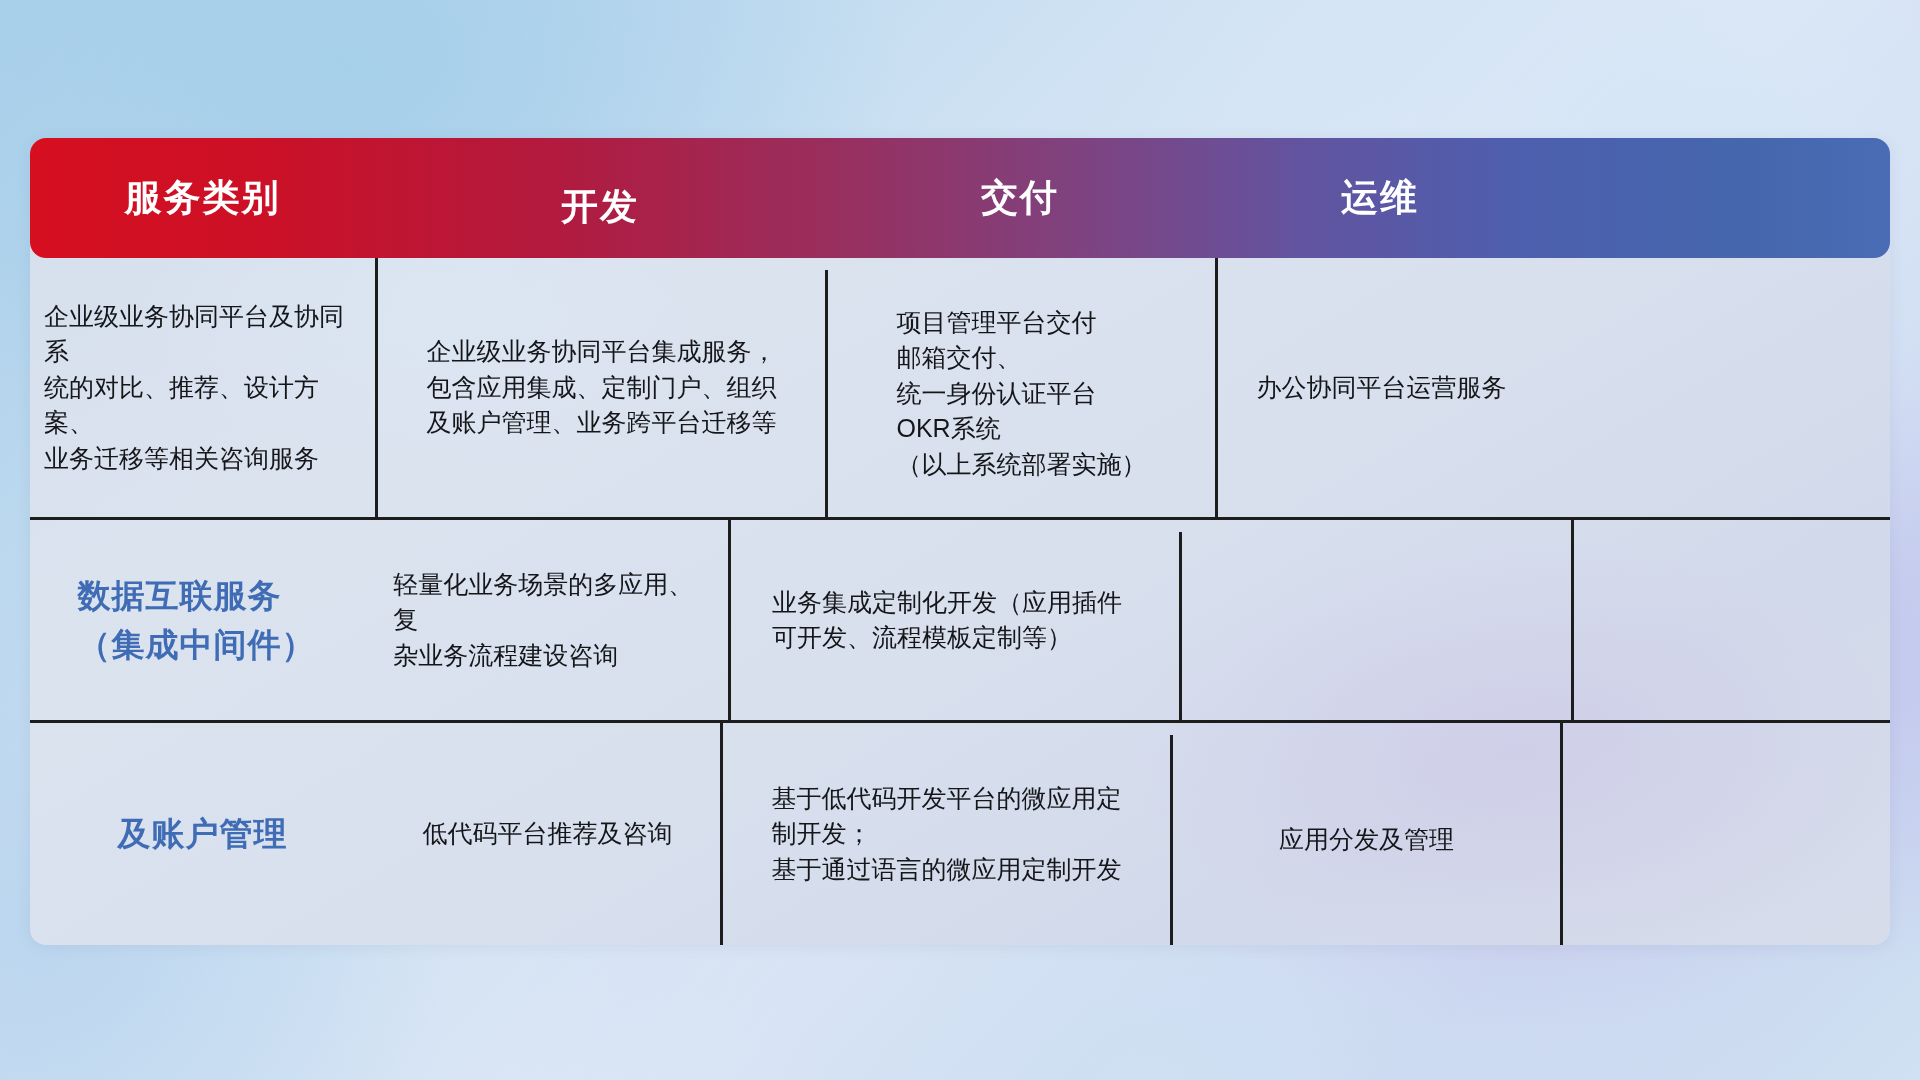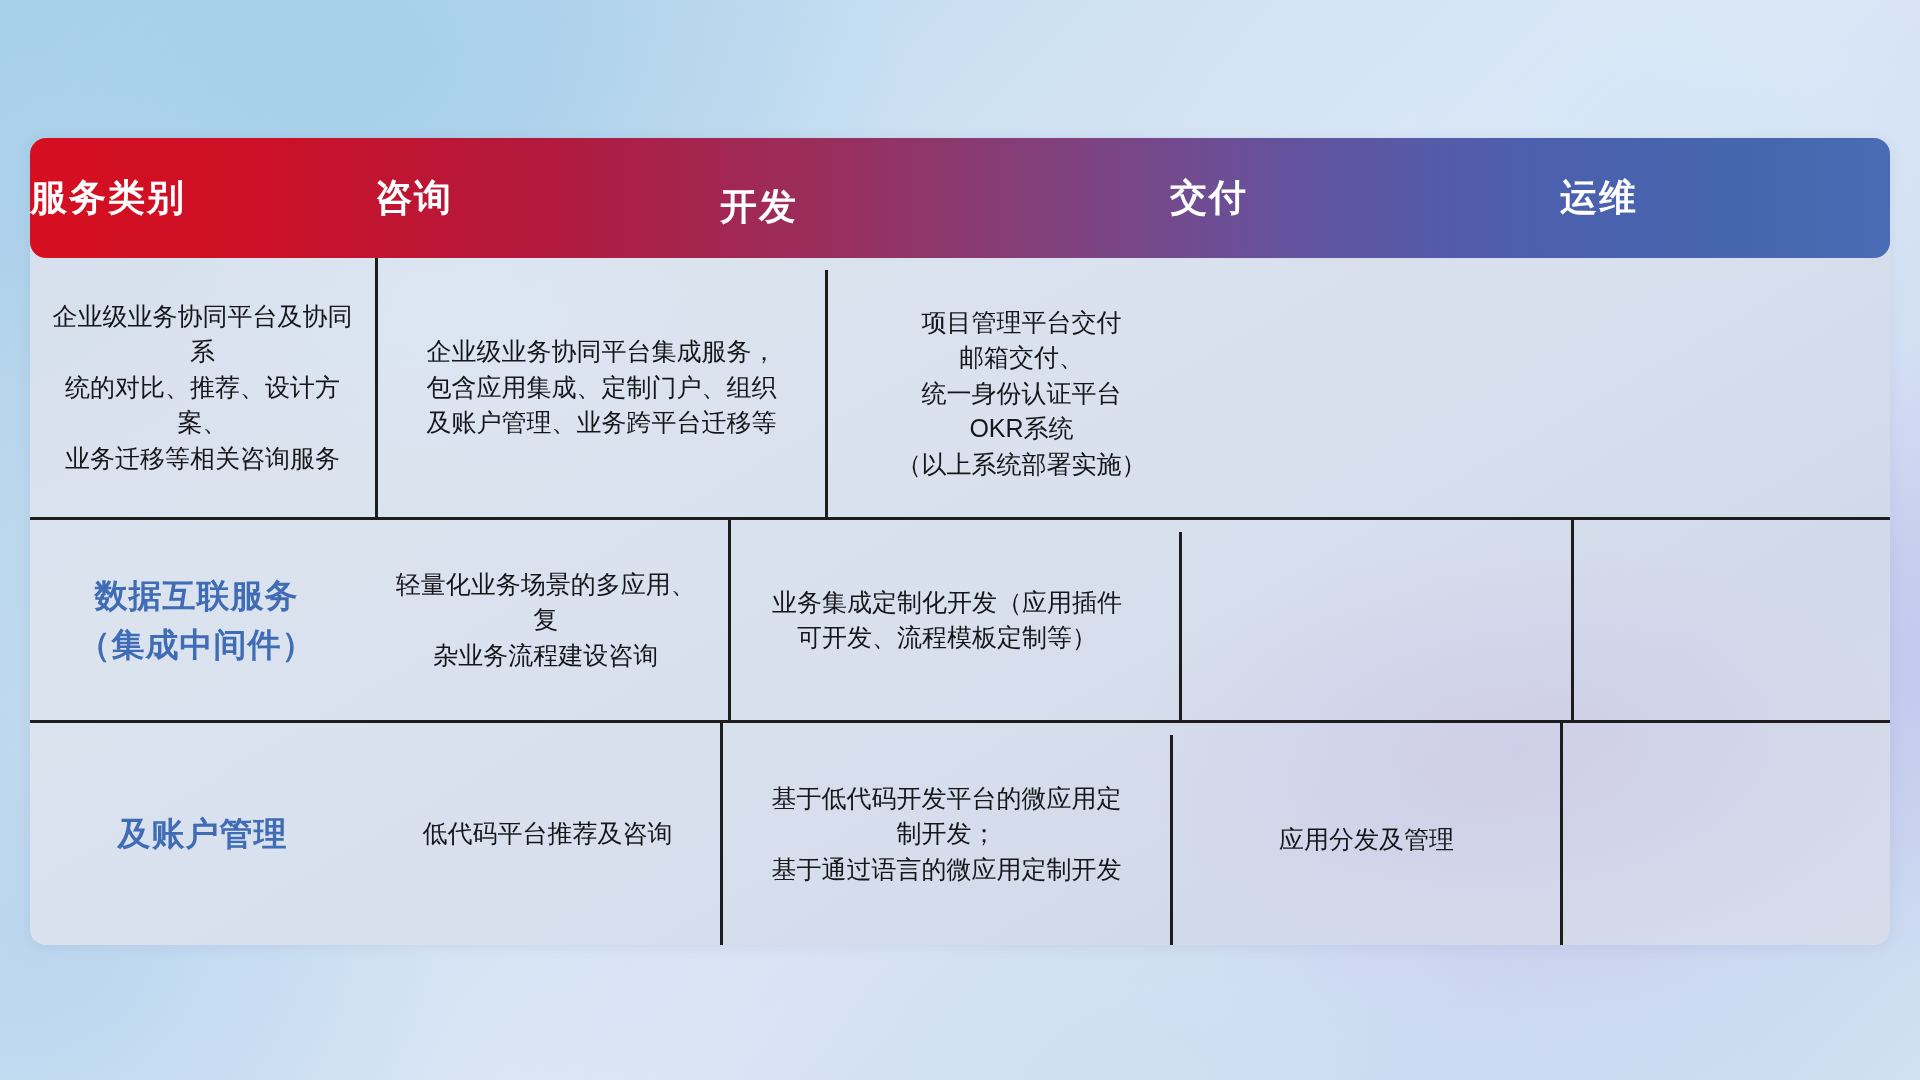--- a/index.html
+++ b/index.html
@@ -77,20 +77,21 @@
         #4a6cb4 100%);
     display: flex;
     align-items: center;
     z-index: 3;
   }
   .hcell {
     color: #ffffff;
     font-size: 37px;
     font-weight: bold;
     letter-spacing: 2px;
+    text-align: center;
     white-space: nowrap;
   }
   #hcell-0 { width: 345px; }
   #hcell-1 { width: 345px; }
   #hcell-2 { width: 450px; margin-top: 18px; }
   #hcell-3 { width: 390px; }
   #hcell-4 { width: 330px; }
 
   
   #table-body {
@@ -109,21 +110,21 @@
   #row-0 { height: 259px; }
   #row-1 { height: 203px; border-top: 3px solid #1d1d1d; gap: 16px; }
   #row-2 { height: 225px; border-top: 3px solid #1d1d1d; }
 
   .tcell {
     box-sizing: border-box;
     display: flex;
     align-items: center;
     justify-content: center;
     padding: 6px 14px;
-    text-align: center;
+    text-align: left;
     color: #14161a;
     font-size: 25px;
     line-height: 1.42;
     white-space: pre-line;
   }
   .col-0 { width: 345px; }
   .col-1 { width: 345px; }
   .col-2 { width: 450px; border-left: 3px solid #1d1d1d; }
   .col-3 { width: 390px; border-left: 3px solid #1d1d1d; margin-top: 12px; }
   .col-4 { width: 330px; border-left: 3px solid #1d1d1d; }
@@ -143,40 +144,40 @@
 
 <div id="bg-layer"></div>
 <div id="bg-sheen"></div>
 
 <div id="table-card">
   <div id="table-card-sheen"></div>
 </div>
 
 <div id="header-band">
   <div class="hcell" id="hcell-0">服务类别</div>
-  <div class="hcell" id="hcell-1">咨询</div>
   <div class="hcell" id="hcell-2">开发</div>
   <div class="hcell" id="hcell-3">交付</div>
   <div class="hcell" id="hcell-4">运维</div>
 </div>
 
 <div id="table-body">
 
   <div class="trow" id="row-0">
     <div class="tcell col-1">企业级业务协同平台及协同系
 统的对比、推荐、设计方案、
 业务迁移等相关咨询服务</div>
     <div class="tcell col-2">企业级业务协同平台集成服务，
 包含应用集成、定制门户、组织
 及账户管理、业务跨平台迁移等</div>
     <div class="tcell col-3">项目管理平台交付
 邮箱交付、
 统一身份认证平台
 OKR系统
 （以上系统部署实施）</div>
+    <div class="tcell col-4">办公协同平台运营服务</div>
   </div>
 
   <div class="trow" id="row-1">
     <div class="tcell col-0 row-label">数据互联服务
 （集成中间件）</div>
     <div class="tcell col-1">轻量化业务场景的多应用、复
 杂业务流程建设咨询</div>
     <div class="tcell col-2">业务集成定制化开发（应用插件
 可开发、流程模板定制等）</div>
     <div class="tcell col-3"></div>

